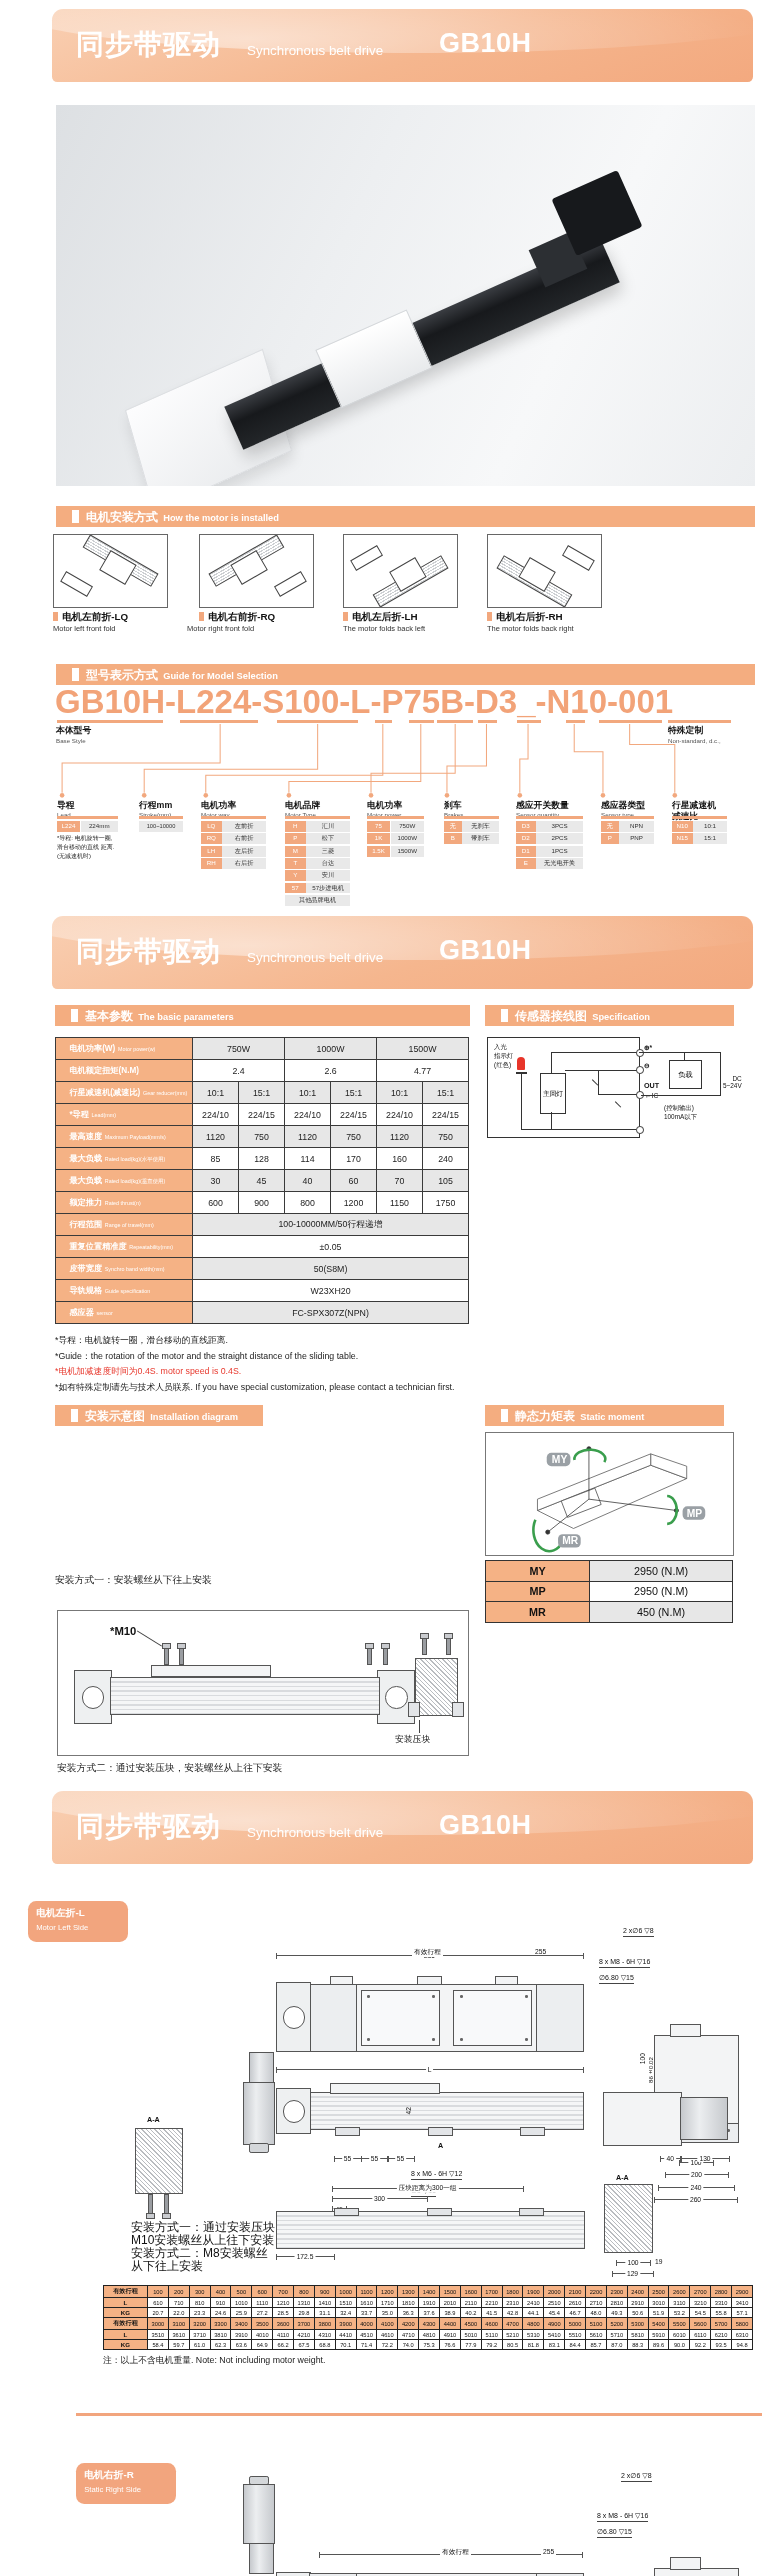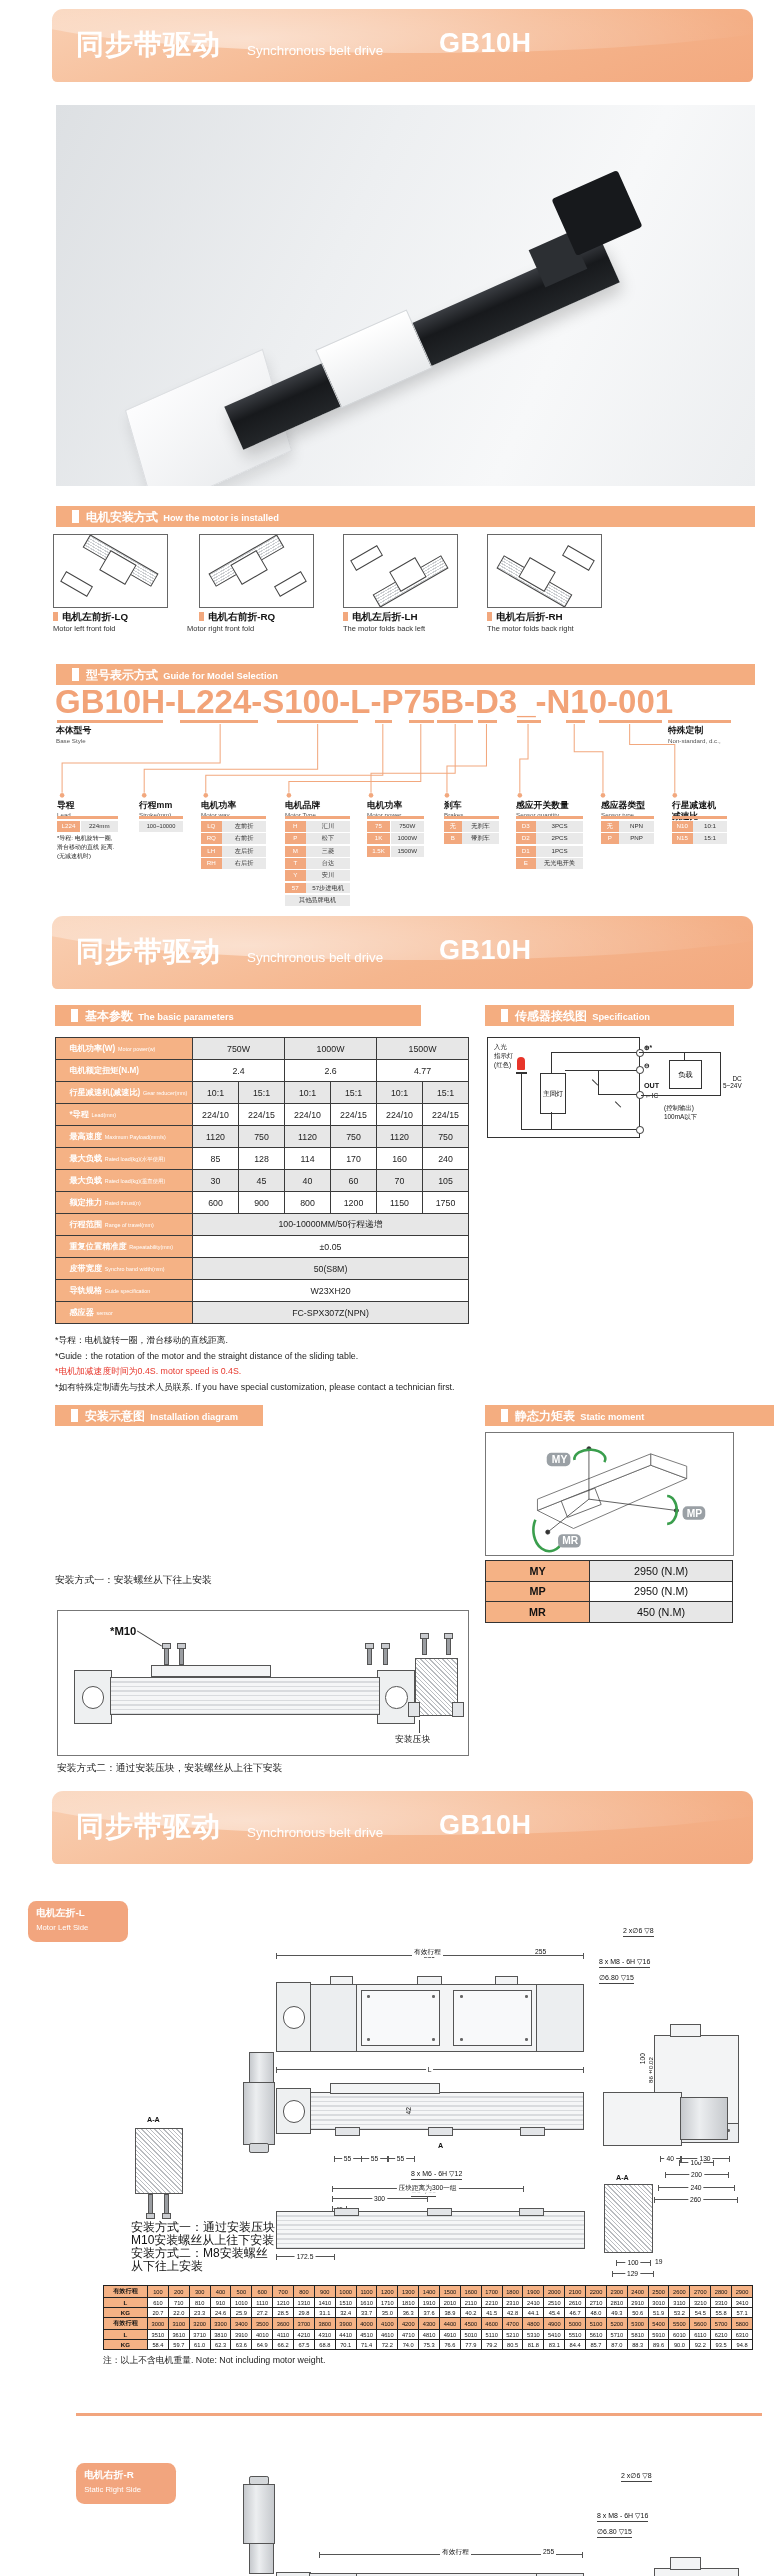--- a/index.html
+++ b/index.html
@@ -386,21 +386,21 @@
         </div>
       </div>
     </div>
 
   <div class="band" style="top:916px">
     <span class="b-cn">同步带驱动</span>
     <span class="b-en">Synchronous belt drive</span>
     <span class="b-model">GB10H</span>
   </div>
 
-  <div class="sech" style="left:55px;top:1005px;width:366px">
+  <div class="sech" style="left:55px;top:1005px;width:415px">
     <span class="bu"></span>
     <span class="txt"><span>基本参数</span><span class="en">The basic parameters</span></span>
   </div>
   <div class="sech" style="left:485px;top:1005px;width:249px">
     <span class="bu"></span>
     <span class="txt"><span>传感器接线图</span><span class="en">Specification</span></span>
   </div>
 
   <table class="btab">
     <colgroup>
@@ -534,21 +534,21 @@
 
   <div class="fnote" style="top:1335px">*导程：电机旋转一圈，滑台移动的直线距离.</div>
   <div class="fnote" style="top:1351px">*Guide：the rotation of the motor and the straight distance of the sliding table.</div>
   <div class="fnote red" style="top:1366px">*电机加减速度时间为0.4S.  motor speed is 0.4S.</div>
   <div class="fnote" style="top:1382px">*如有特殊定制请先与技术人员联系.  If you have special customization, please contact a technician first.</div>
 
   <div class="sech" style="left:55px;top:1405px;width:208px">
     <span class="bu"></span>
     <span class="txt"><span>安装示意图</span><span class="en">Installation diagram</span></span>
   </div>
-  <div class="sech" style="left:485px;top:1405px;width:289px">
+  <div class="sech" style="left:485px;top:1405px;width:239px">
     <span class="bu"></span>
     <span class="txt"><span>静态力矩表</span><span class="en">Static moment</span></span>
   </div>
 
   <div class="cap" style="left:55px;top:1574px">安装方式一：安装螺丝从下往上安装</div>
 
   <div class="mombox">
     <svg width="246" height="121" viewBox="0 0 478 234">
       <g fill="#fff" stroke="#555" stroke-width="1.5">
         <polygon points="100,150 320,62 390,88 170,185"></polygon>

